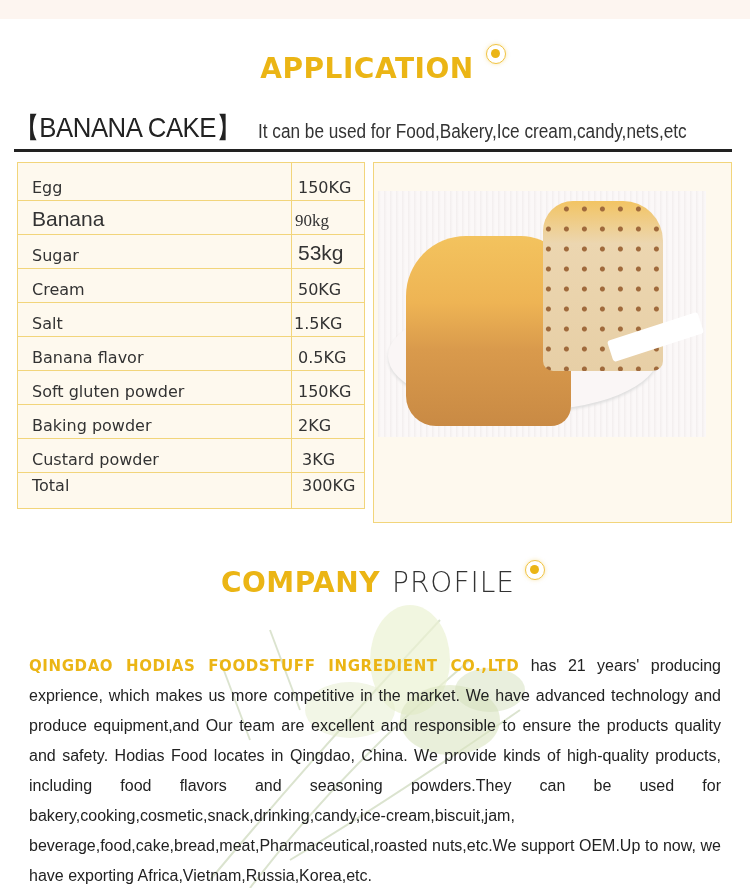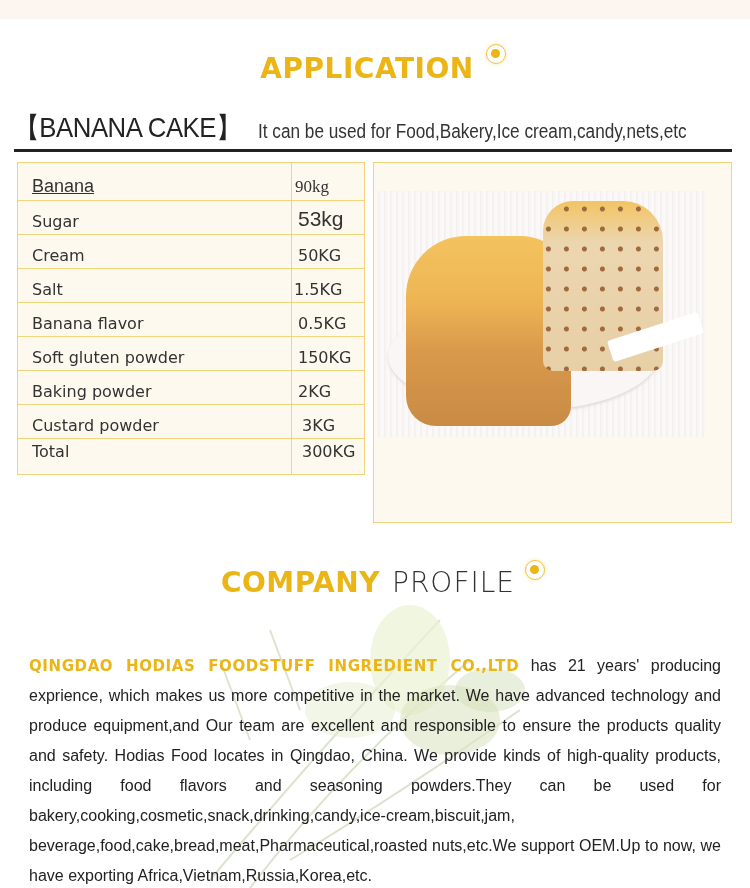--- a/index.html
+++ b/index.html
@@ -119,21 +119,25 @@
 </div>
 
 <div class="subhead">
   <span class="cake">【BANANA CAKE】</span>
   <span class="usage">It can be used for Food,Bakery,Ice cream,candy,nets,etc</span>
 </div>
 
 <table class="recipe">
   <tbody>
     <tr>
-      <td class="name" style="font-family:'Liberation Sans',sans-serif;font-size:18px;text-decoration:underline;">Banana</td>
+      <td class="name">Egg</td>
+      <td class="qty">150KG</td>
+    </tr>
+    <tr>
+      <td class="name" style="font-family:'Liberation Sans',sans-serif;font-size:21px;">Banana</td>
       <td class="qty" style="font-family:Liberation Serif, serif;font-size:17px;padding-left:3px;">90kg</td>
     </tr>
     <tr>
       <td class="name">Sugar</td>
       <td class="qty" style="font-family:'Liberation Sans',sans-serif;font-size:21px;">53kg</td>
     </tr>
     <tr>
       <td class="name">Cream</td>
       <td class="qty">50KG</td>
     </tr>

